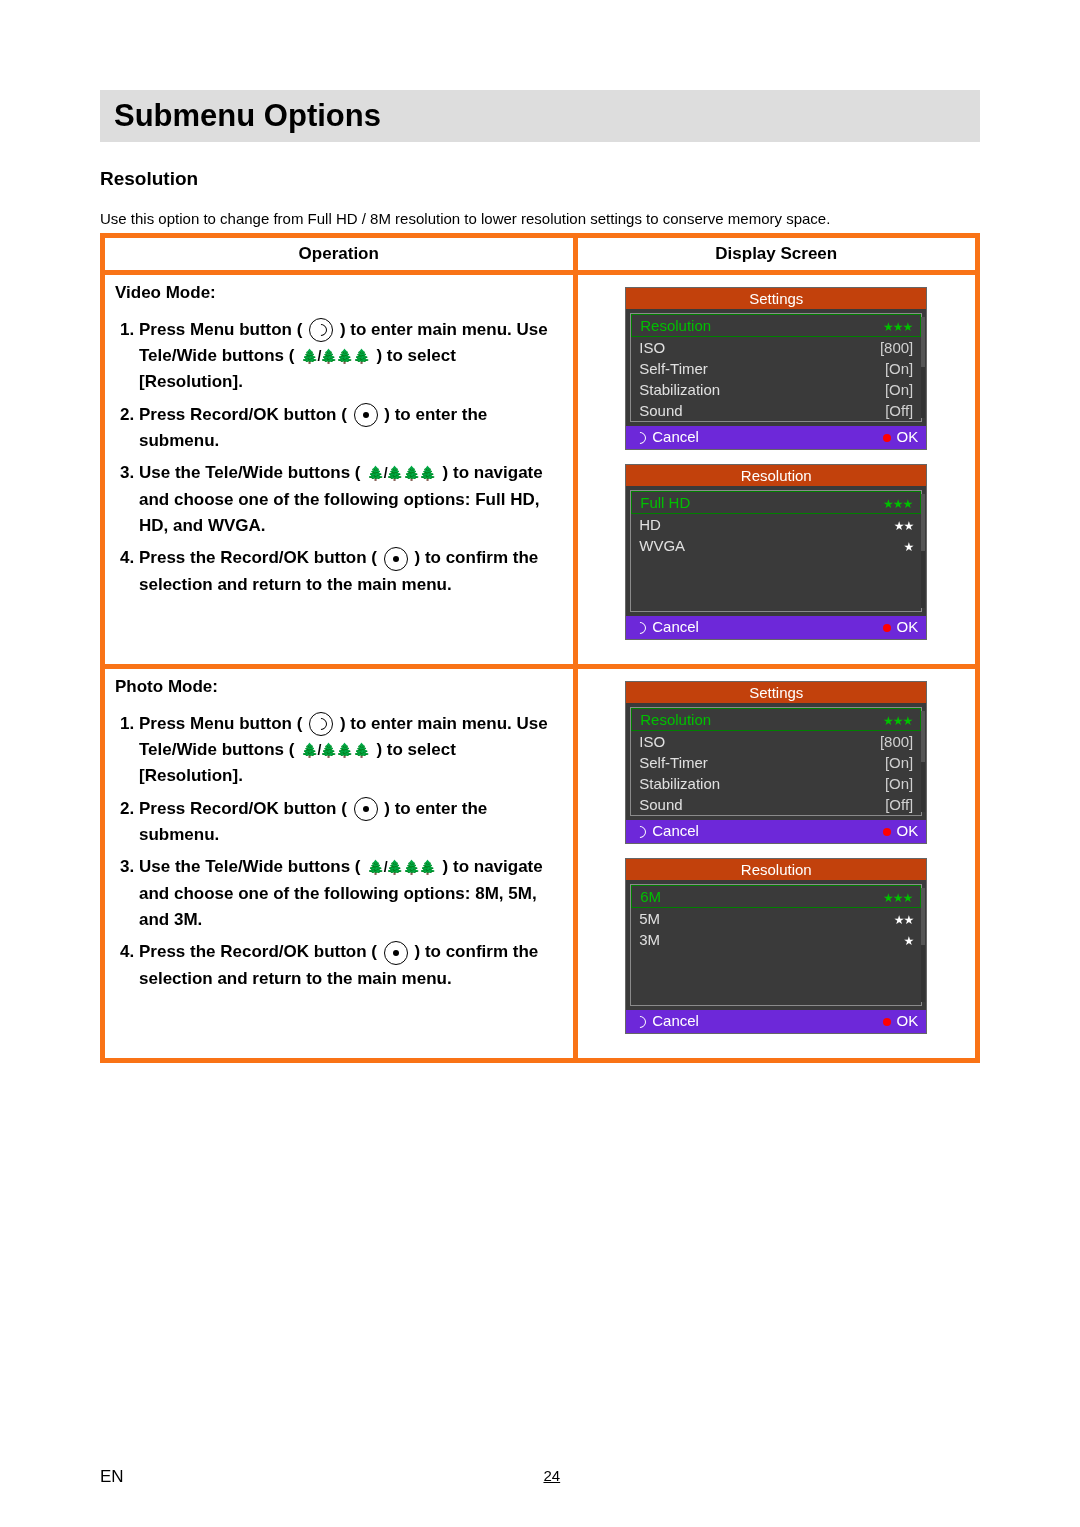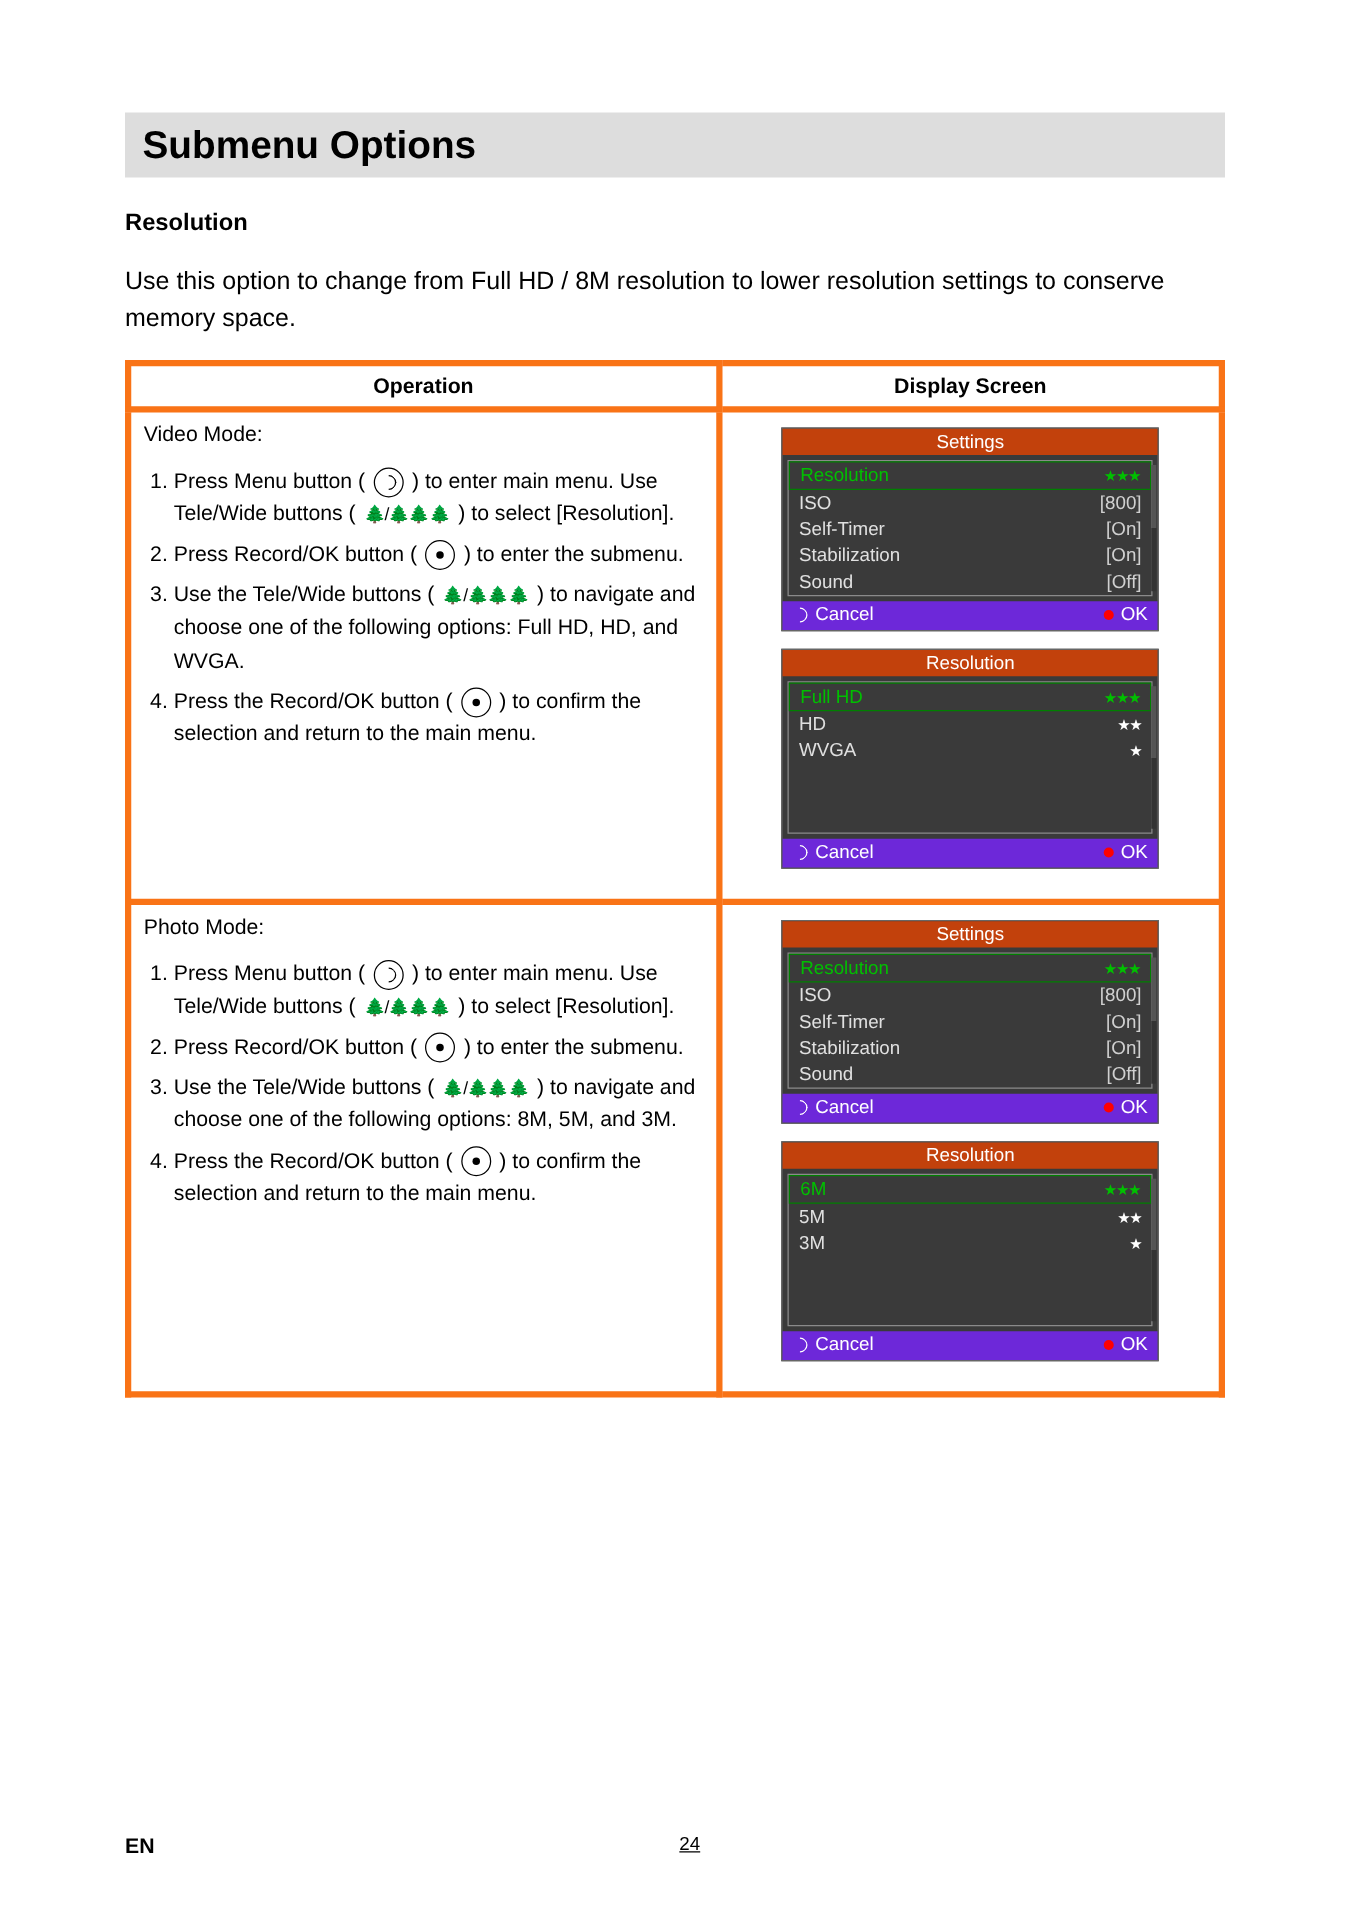--- a/index.html
+++ b/index.html
@@ -19,42 +19,43 @@
     font-weight: bold;
     padding: 8px 14px;
     margin-bottom: 26px;
   }
   .subsection-title {
     font-weight: bold;
     font-size: 19px;
     margin-bottom: 18px;
   }
   .intro {
-    font-size: 20px;
+    font-size: 15px;
     line-height: 1.5;
-    margin-bottom: 18px;
+    margin-bottom: 2px;
   }
   table.main {
     border-collapse: collapse;
     width: 100%;
   }
   table.main th, table.main td {
     border: 5px solid #f97316;
     vertical-align: top;
   }
   table.main th {
     text-align: center;
     font-weight: bold;
     font-size: 17px;
     padding: 6px 4px;
   }
   td.op {
     width: 54%;
     padding: 8px 10px 10px 10px;
     font-size: 17px;
+    font-weight: bold;
   }
   td.disp {
     width: 46%;
     padding: 8px 10px 10px 10px;
   }
   .mode-label { margin-bottom: 14px; }
   ol.steps {
     margin: 0;
     padding-left: 24px;
   }
@@ -140,21 +141,21 @@
   .scrollhint{
     position:absolute; right:1px; top:4px; bottom:4px; width:4px;
     background:linear-gradient(#555 0 50%, #333 50% 100%);
   }
   .listwrap{ position:relative; }
   .page-footer{
     position:absolute;
     left:100px; right:100px; bottom:40px;
     font-size:17px;
   }
-  .page-footer .en{ float:left;font-weight:bold; }
+  .page-footer .en{ float:left; }
   .page-footer .pg{ display:block; text-align:center; font-size:15px;text-decoration:underline;}
 </style>
 </head>
 <body>
 
 <div class="section-title">Submenu Options</div>
 <div class="subsection-title">Resolution</div>
 <p class="intro">Use this option to change from Full HD / 8M resolution to lower resolution settings to conserve memory space.</p>
 
 <table class="main">

